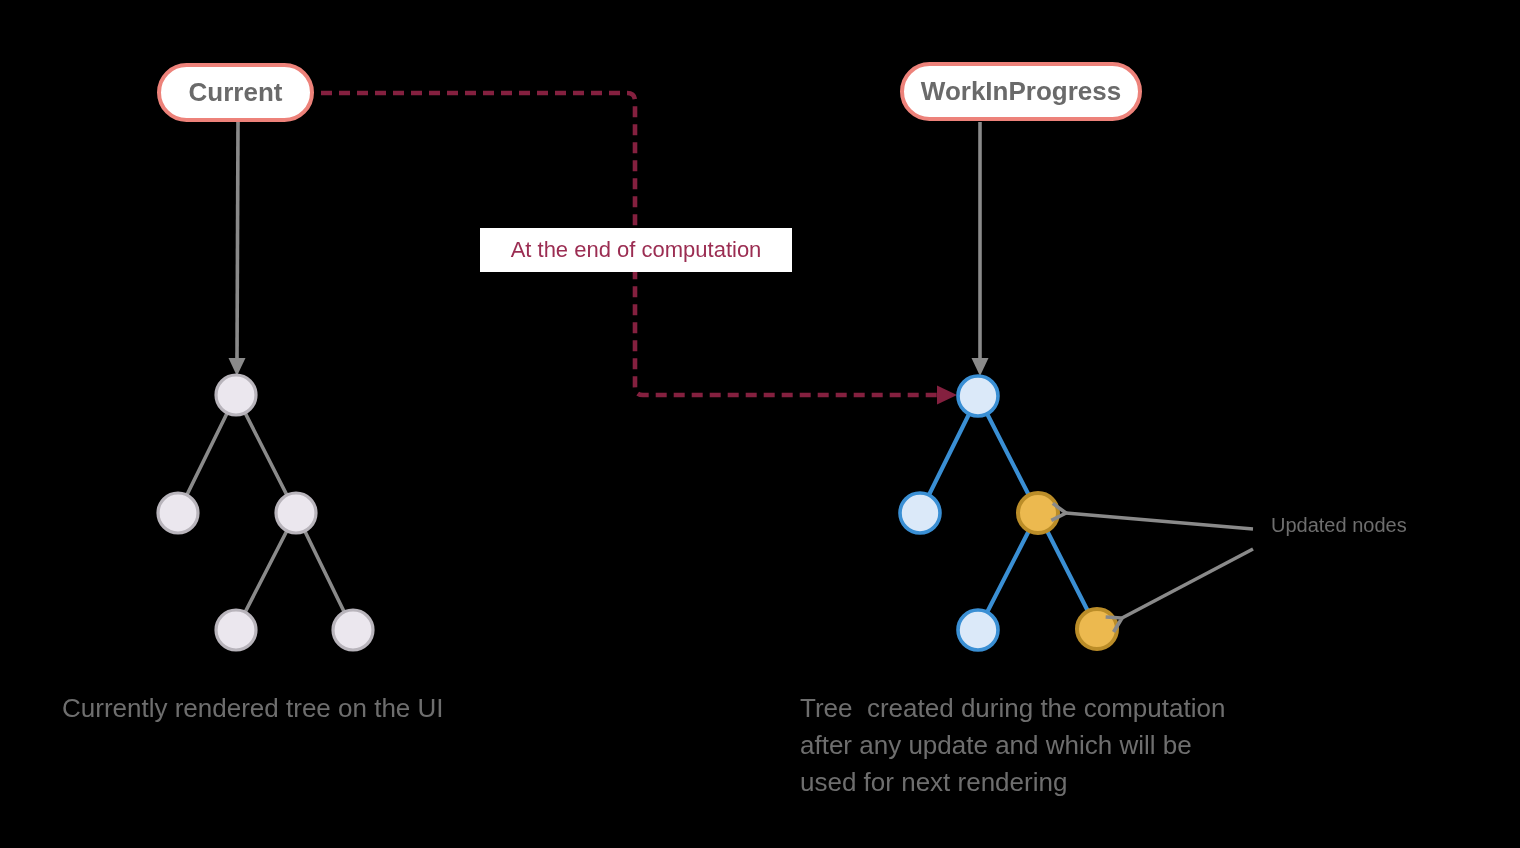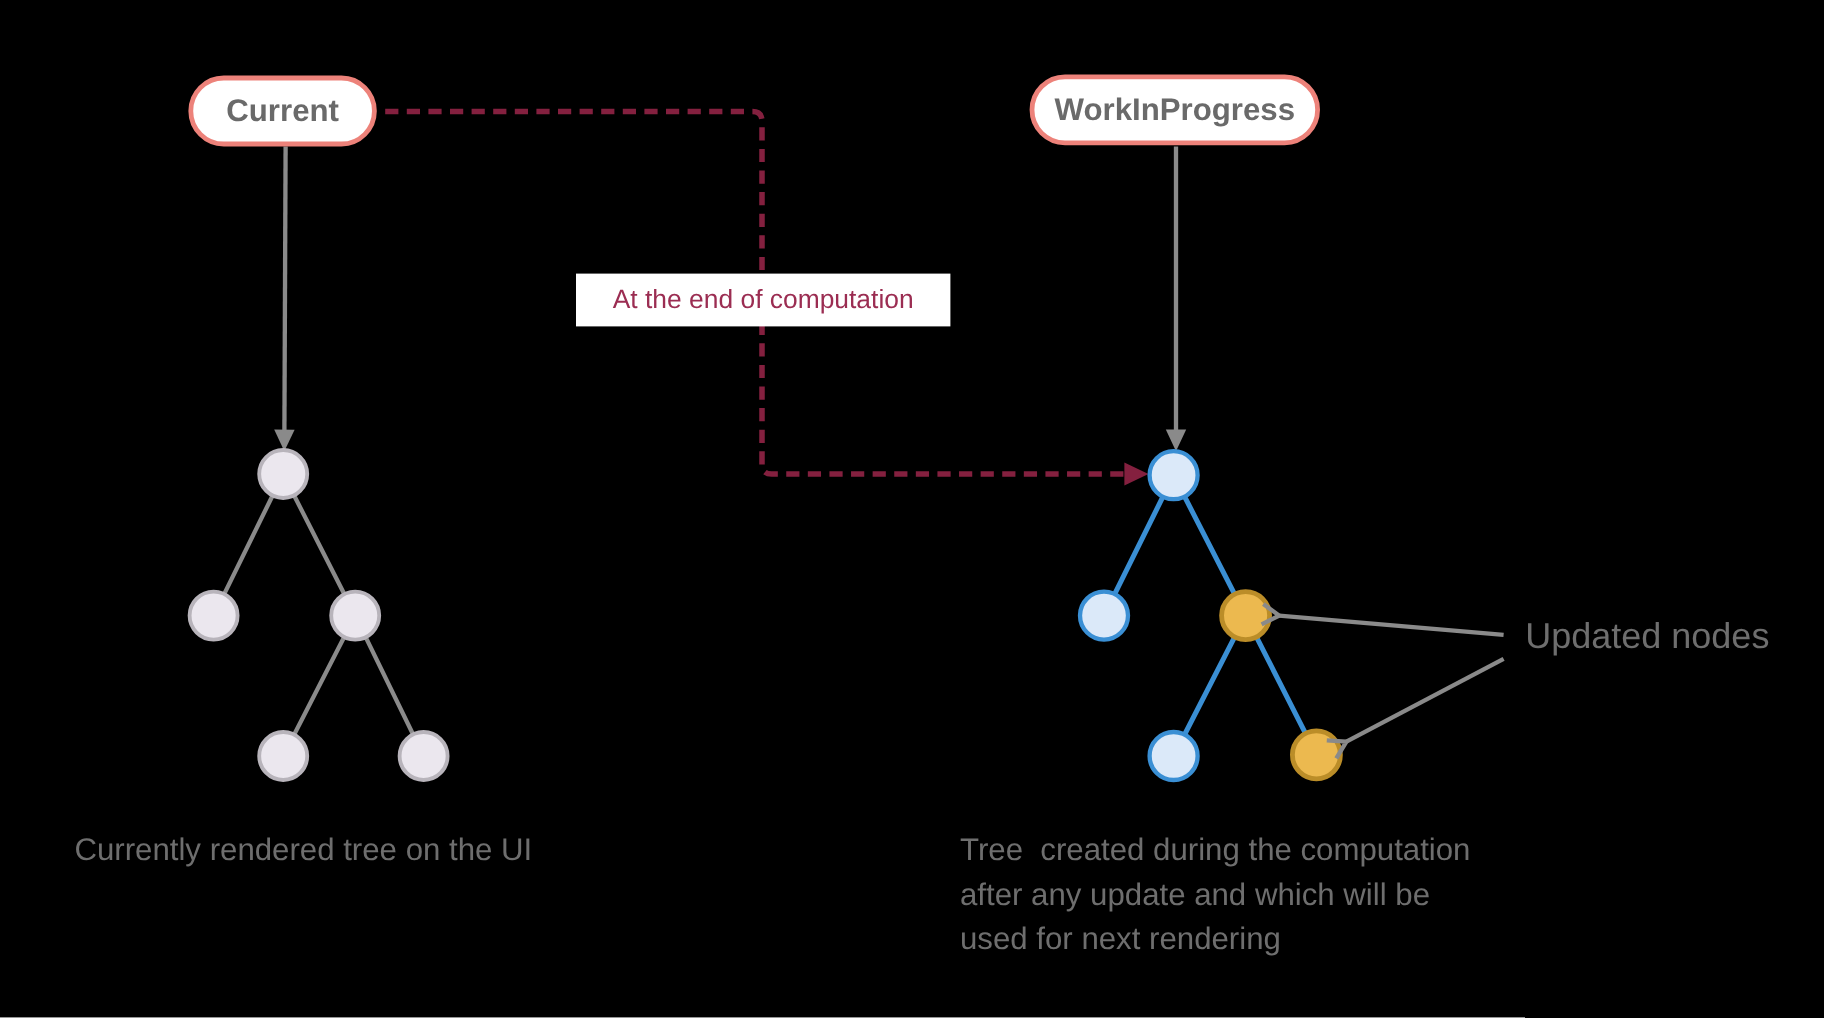--- a/index.html
+++ b/index.html
@@ -23,37 +23,37 @@
     align-items: center;
     justify-content: center;
     background: #ffffff;
     border: 4px solid var(--pill-border, #ed827a);
     border-radius: 34px;
     color: var(--pill-text, #6a6a6a);
     font-size: 26px;
     font-weight: bold;
   }
   .pill.current { left: 157px; top: 63px; width: 157px; height: 59px; }
-  .pill.wip     { left: 858px; top: 62px; width: 242px; height: 59px; }
+  .pill.wip     { left: 900px; top: 62px; width: 242px; height: 59px; }
 
   
   .annotation {
     position: absolute;
     left: 480px; top: 228px; width: 312px;
     text-align: center;
     background: #ffffff;
     padding: 9px 0;
     color: var(--maroon-text, #9b2d52);
     font-size: 22px;
   }
   .updated-label {
     position: absolute;
     left: 1271px; top: 514px;
     color: var(--caption-gray, #6e6e6e);
-    font-size: 30px;
+    font-size: 20px;
   }
   .caption {
     position: absolute;
     color: var(--caption-gray, #6e6e6e);
     font-size: 26px;
     line-height: 37px;
     white-space: pre-wrap;
   }
   .caption.left  { left: 62px;  top: 690px; }
   .caption.right { left: 800px; top: 690px; }

